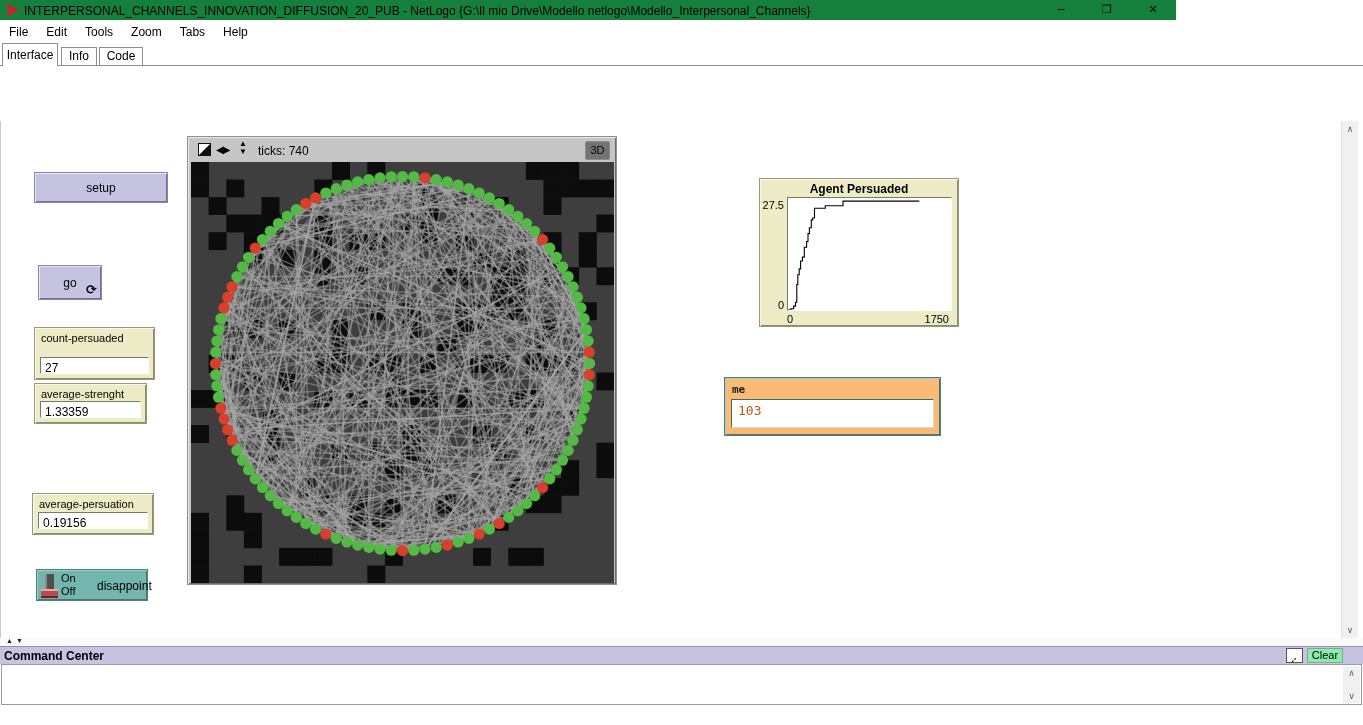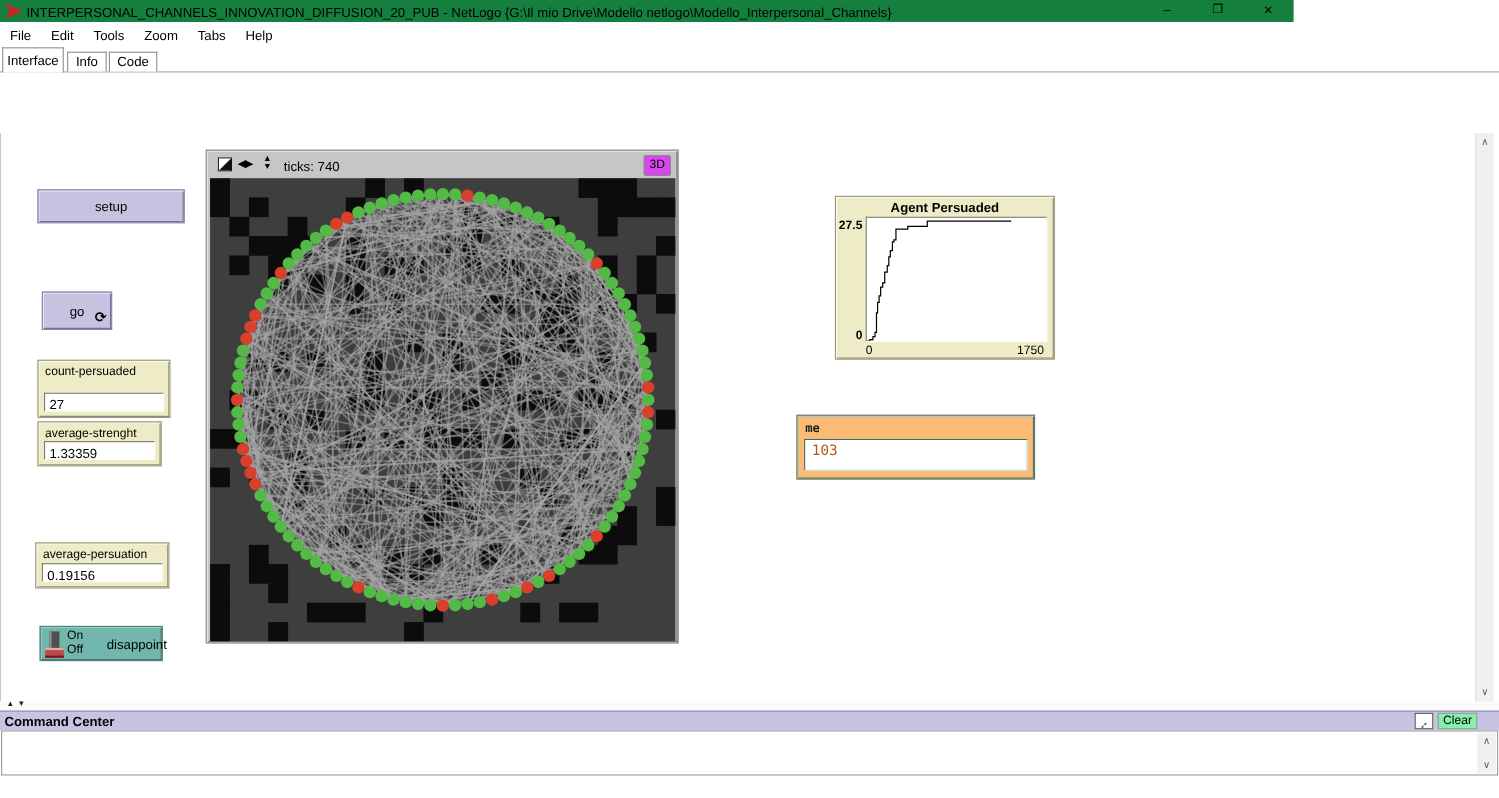--- a/index.html
+++ b/index.html
@@ -61,29 +61,29 @@
   .sw-handle { position:absolute; left:4px; top:19px; width:17px; height:9px; background:#b84c4c; border-top:2px solid #e8a8a8; border-bottom:2px solid #6f1f1f; }
   .sw-onoff { position:absolute; left:24px; top:2px; font-size:11px; line-height:13px; }
   .sw-name { position:absolute; left:60px; top:9px; font-size:12px; }
   
   .view { position:absolute; left:186px; top:136px; width:430px; height:449px; background:#c6c6c6; border:1px solid #8f8f8f; box-shadow:inset 1px 1px 0 #e9e9e9, inset -1px -1px 0 #6a6a6a; }
   .view-header { position:absolute; left:2px; top:2px; right:2px; height:23px; }
   .vh-icon { position:absolute; top:4px; }
   .vh-arrows-lr { left:26px; top:5px; font-size:10px; letter-spacing:-1px; }
   .vh-arrows-ud { left:47px; top:1px; font-size:8px; line-height:8px; text-align:center; width:12px; }
   .ticks-label { position:absolute; left:68px; top:5px; font-size:12px; }
-  .btn-3d { position:absolute; right:4px; top:2px; width:25px; height:19px; background:#d946ef; border:1px solid #8a8a8a; border-radius:2px; font-size:11px; text-align:center; line-height:17px;margin-left:16px; }
+  .btn-3d { position:absolute; right:4px; top:2px; width:25px; height:19px; background:#737373; border:1px solid #8a8a8a; border-radius:2px; font-size:11px; text-align:center; line-height:17px;margin-left:16px; }
   .view-body { position:absolute; left:3px; top:25px; }
   .view-body svg { display:block; background:#3e3e3e; }
   .view-body svg line { stroke:#a8a8a8; stroke-opacity:0.5; stroke-width:1.5; }
   
   .plot { position:absolute; left:758px; top:178px; width:200px; height:149px; background:#edecc6; border:1px solid #98977f; box-shadow:inset 1px 1px 0 #fbfae8, inset -1px -1px 0 #8b8a70; }
   .plot-title { position:absolute; left:0; top:3px; width:100%; text-align:center; font-size:12px; font-weight:bold; }
   .plot-area { position:absolute; left:27px; top:18px; width:165px; height:114px; background:#fff; border:1px solid; border-color:#7a7968 #fdfdf2 #fdfdf2 #7a7968; }
-  .plot-ylab { position:absolute; width:24px; text-align:right; font-size:11px;font-weight:bold; }
+  .plot-ylab { position:absolute; width:24px; text-align:right; font-size:11px; }
   .plot-xlab { position:absolute; top:134px; font-size:11px; }
   
   .me-box { position:absolute; left:723px; top:377px; width:217px; height:59px; background:#fdba74; border:1px solid #4e8078; box-shadow:inset 1px 1px 0 #9ccfc8, inset -1px -1px 0 #49776f; }
   .me-label { position:absolute; left:7px; top:5px; font-family:"DejaVu Sans Mono", monospace; font-size:11px; font-weight:bold; color:#14201e; }
   .me-input { position:absolute; left:6px; top:21px; right:6px; bottom:7px; background:#fff; border:1px solid; border-color:#3f6a64 #bfe2dc #bfe2dc #3f6a64; font-family:"DejaVu Sans Mono", monospace; font-size:13px; color:#b85718; padding:3px 0 0 6px; }
   
   .splitter { position:absolute; left:0; top:638px; width:1363px; height:8px; background:#fbfbfb; }
   .splitter .tris { position:absolute; left:6px; top:-1px; font-size:7px; letter-spacing:3px; color:#222; }
   .cc-header { position:absolute; left:0; top:646px; width:1363px; height:18px; background:#c6c4e2; border-top:1px solid #8f8fae; }
   .cc-title { position:absolute; left:4px; top:2px; font-size:12px; font-weight:bold; }

